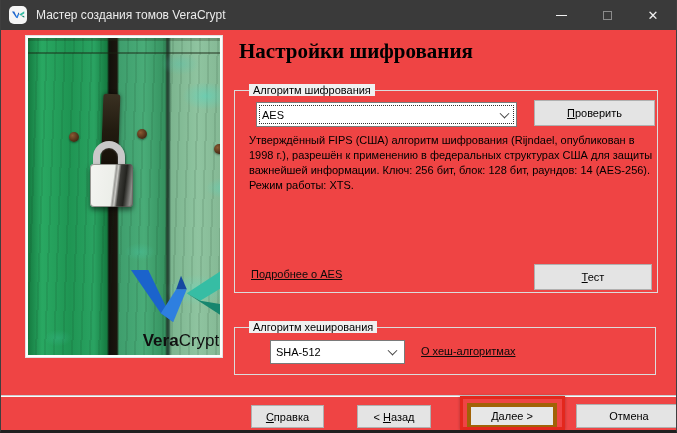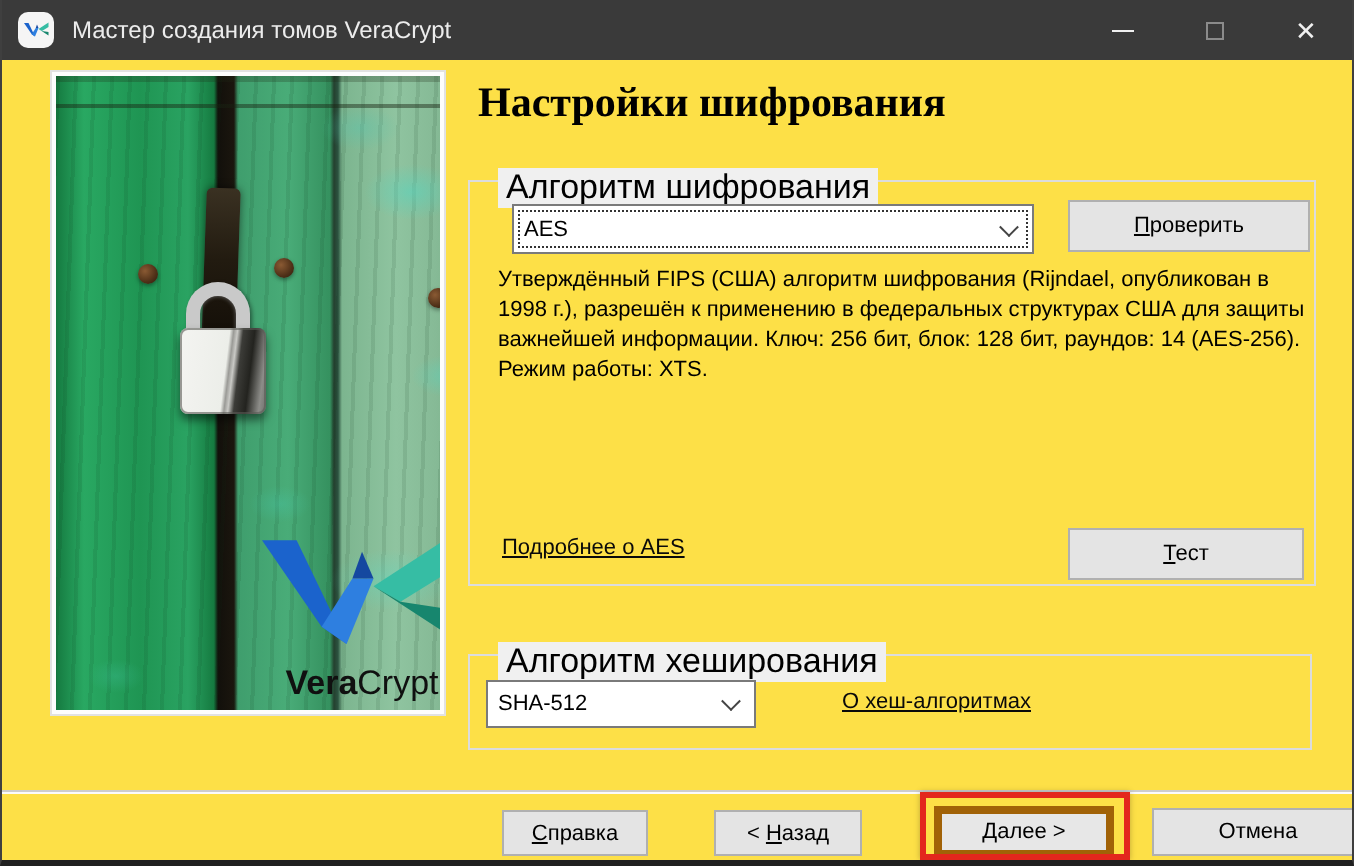--- a/index.html
+++ b/index.html
@@ -1,18 +1,18 @@
 <!DOCTYPE html>
 <html><head>
 <meta charset="utf-8">
 <style>
   html,body{margin:0;padding:0;background:#888;}
   *{box-sizing:border-box;}
   .window{
-    position:relative;width:677px;height:433px;background:#fde047;
+    position:relative;width:677px;height:433px;background:#ef4444;
     font-family:"Liberation Sans",sans-serif;font-size:11px;color:#000;
     border-left:1px solid #3f3f3f;border-right:1px solid #3f3f3f;border-bottom:3px solid #202020;
     overflow:hidden;
     padding-left:37px;
   }
   
   .titlebar{position:absolute;left:0;top:0;width:100%;height:30px;background:#3a3a3a;display:flex;align-items:center;}
   .app-icon{width:18px;height:18px;margin-left:8px;background:#f5f5f5;border-radius:5px;display:flex;align-items:center;justify-content:center;flex:0 0 auto;}
   .title-text{color:#ececec;font-size:12px;margin-left:9px;white-space:nowrap;}
   .win-controls{position:absolute;right:0;top:0;height:30px;display:flex;}
@@ -50,24 +50,24 @@
     background:linear-gradient(97deg,#f4f4f1 0%,#eceee9 52%,#9a9a96 56%,#c9c9c5 60%,#3c3c38 66%,#23231f 78%,#8d8d89 92%,#6f6f6b 100%);
     box-shadow:0 3px 5px rgba(0,0,0,.5), inset 0 0 0 1px rgba(90,90,85,.6);}
   .logo{position:absolute;left:98px;top:230px;width:110px;text-align:center;}
   .logo-text{margin-top:3px;font-size:17px;color:#101010;letter-spacing:0;}
   .logo-text .bold{font-weight:bold;}
   
   .heading{position:absolute;left:238px;top:39px;font-family:"Liberation Serif",serif;font-weight:bold;font-size:21px;color:#000;}
   .groupbox{position:absolute;border:1px solid #dcdcdc;}
   .gb1{left:233px;top:90px;width:424px;height:203px;}
   .gb2{left:233px;top:327px;width:422px;height:48px;}
-  .gb-label{position:absolute;top:-7px;left:14px;background:#f0f0f0;padding:0 4px;font-size:17px;white-space:nowrap;}
+  .gb-label{position:absolute;top:-7px;left:14px;background:#f0f0f0;padding:0 4px;font-size:11px;white-space:nowrap;}
   .combo{position:absolute;background:#fff;border:1px solid #7a7a7a;display:flex;align-items:center;padding-left:5px;}
   .combo-aes{left:255px;top:102px;width:261px;height:25px;}
-  .combo-sha{left:242px;top:340px;width:135px;height:24px;align-items:center;}
+  .combo-sha{left:269px;top:340px;width:135px;height:24px;align-items:center;}
   .combo .chev{position:absolute;right:8px;top:50%;width:7px;height:7px;border-right:1px solid #444;border-bottom:1px solid #444;transform:translateY(-70%) rotate(45deg);}
   .combo.focused::after{content:"";position:absolute;left:2px;top:2px;right:2px;bottom:2px;border:1px dotted #333;pointer-events:none;}
   .btn{position:absolute;background:#e4e4e4;border:1px solid #b0b0b0;display:flex;align-items:center;justify-content:center;font-size:11px;cursor:default;white-space:nowrap;}
   .btn-verify{left:533px;top:100px;width:121px;height:26px;}
   .btn-test{left:533px;top:264px;width:118px;height:26px;}
   .btn-help{left:250px;top:405px;width:73px;height:23px;}
   .btn-back{left:356px;top:405px;width:74px;height:23px;}
   .btn-next{left:466px;top:403px;width:90px;height:26px;border:4px solid #a16207;background:#e7e7e7;}
   .btn-cancel{left:575px;top:404px;width:106px;height:24px;}
   .mn{text-decoration:underline;}

